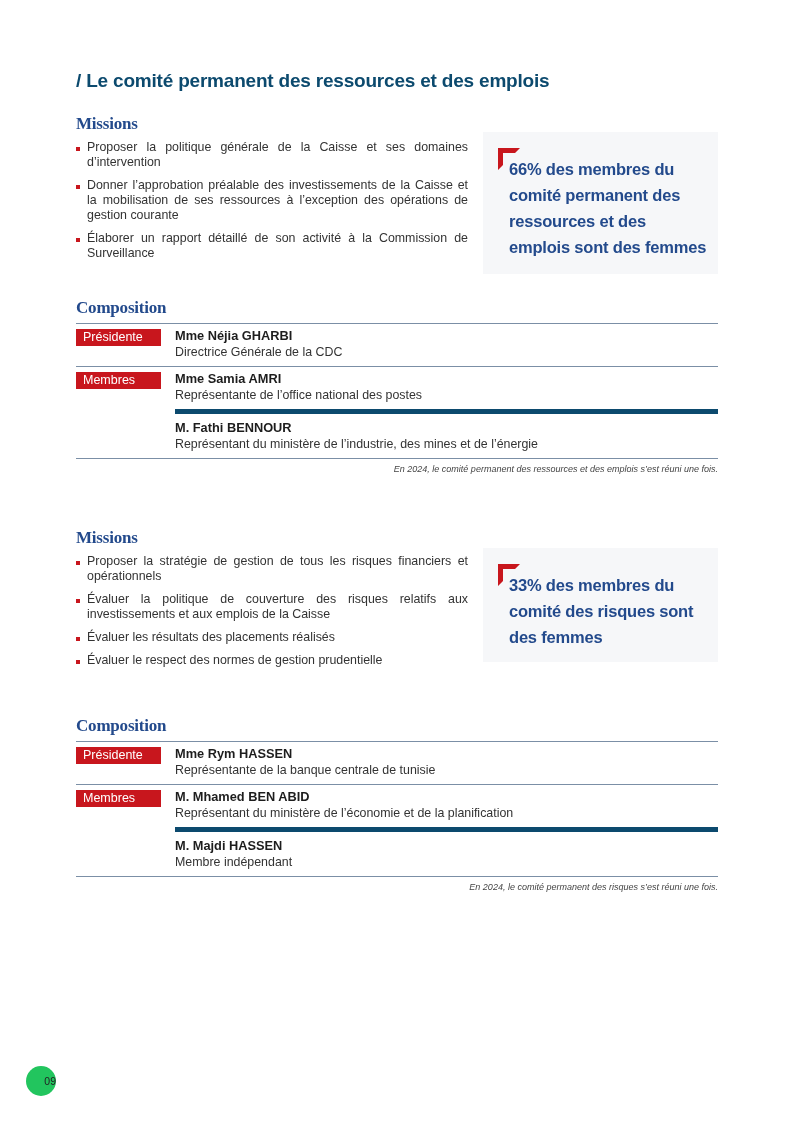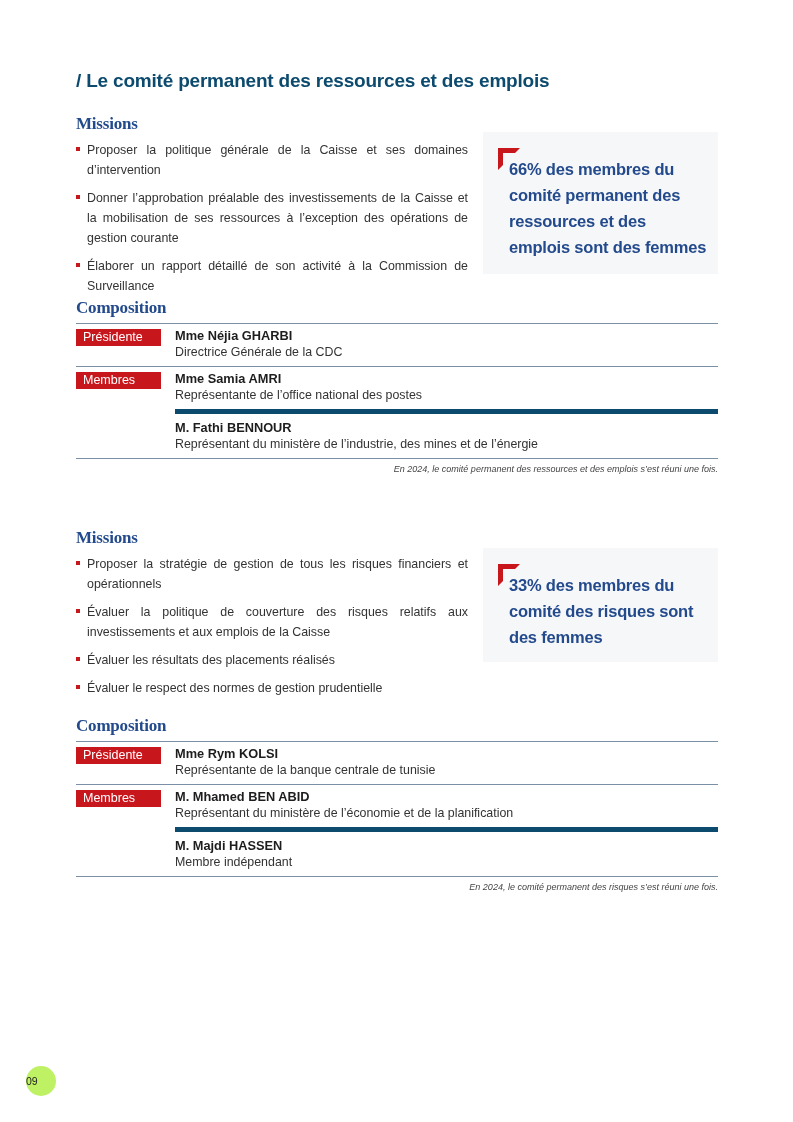--- a/index.html
+++ b/index.html
@@ -5,39 +5,39 @@
     * { margin: 0; padding: 0; box-sizing: border-box; }
     html, body { width: 793px; height: 1122px; background: #ffffff; }
     body { position: relative; font-family: "Liberation Sans", sans-serif; color: #2b2b2b; overflow: hidden; }
 
     .section { position: absolute; left: 76px; width: 642px; }
     .section-title { font-size: 19px; font-weight: bold; color: #0c4a6e; letter-spacing: -0.2px; }
     .sub-heading { font-size: 17px; font-weight: bold; color: #234a8c; letter-spacing: -0.2px; font-family: Liberation Serif, serif; }
 
     .missions-row { position: relative; }
     .mission-list { list-style: none; width: 392px; }
-    .mission-item { position: relative; padding-left: 11px; font-size: 12.4px; line-height: 20px; color: #333; text-align: justify; margin-bottom: 8px; }
+    .mission-item { position: relative; padding-left: 11px; font-size: 12.4px; line-height: 15px; color: #333; text-align: justify; margin-bottom: 8px; }
     .mission-item .bullet { position: absolute; left: 0; top: 7px; width: 4px; height: 4px; background: #c8161d; }
 
     .stat-box { position: absolute; right: 0; width: 235px; background: #f6f7f9; }
     .stat-corner { position: absolute; left: 15px; top: 16px; width: 22px; height: 22px; }
     .stat-text { position: absolute; left: 26px; top: 24px; right: 8px; font-size: 16.5px; font-weight: bold; color: #234a8c; line-height: 26px; letter-spacing: -0.2px; }
 
     .comp-table { width: 642px; border-top: 1px solid #7b8fa6; }
     .comp-group { display: flex; border-bottom: 1px solid #7b8fa6; }
     .role-col { width: 99px; flex: none; padding-top: 5px; }
     .role-badge { display: block; width: 85px; height: 17px; background: #c8161d; color: #fff; font-size: 12.5px; line-height: 17px; padding-left: 7px; }
     .members-col { flex: 1; }
     .member { padding: 4px 0 6px 0; }
     .member + .member { border-top: 5px solid #0c4a6e; padding-top: 6px; }
     .member-name { font-size: 12.8px; font-weight: bold; color: #1d1d1d; line-height: 16px; }
     .member-role { font-size: 12.4px; color: #333; line-height: 16px; }
     .note { text-align: right; font-size: 9px; font-style: italic; color: #444; margin-top: 5px; }
 
-    .page-number { position: absolute; left: 26px; top: 1066px; width: 30px; height: 30px; border-radius: 50%; background: #bef264; font-size: 10.5px; color: #222; text-align: left; line-height: 30px; }
+    .page-number { position: absolute; left: 26px; top: 1066px; width: 30px; height: 30px; border-radius: 50%; background: #22c55e; font-size: 10.5px; color: #222; text-align: right; line-height: 30px; }
   </style>
 </head>
 <body>
 
 <section class="section" style="top:70px;">
   <h2 class="section-title">/ Le comité permanent des ressources et des emplois</h2>
 
   <h3 class="sub-heading" style="margin-top:22px;">Missions</h3>
   <div class="missions-row" style="height:158px; margin-top:6px;">
     <ul class="mission-list">
@@ -104,21 +104,21 @@
   </div>
 
   <h3 class="sub-heading" style="margin-top:0;">Composition</h3>
   <div class="comp-table" style="margin-top:5px;">
     <div class="comp-group">
       <div class="role-col">
           <span class="role-badge">Présidente</span>
         </div>
       <div class="members-col">
         <div class="member">
-          <div class="member-name">Mme Rym KOLSI</div>
+          <div class="member-name">Mme Rym HASSEN</div>
           <div class="member-role">Représentante de la banque centrale de tunisie</div>
         </div>
       </div>
     </div>
     <div class="comp-group">
       <div class="role-col">
           <span class="role-badge">Membres</span>
         </div>
       <div class="members-col">
         <div class="member">

